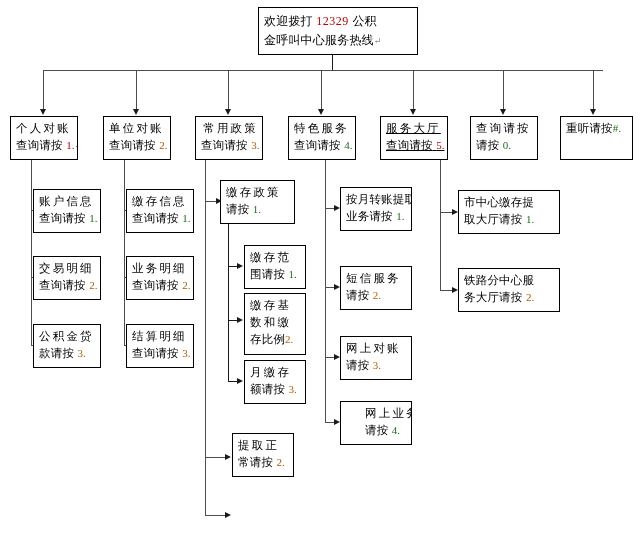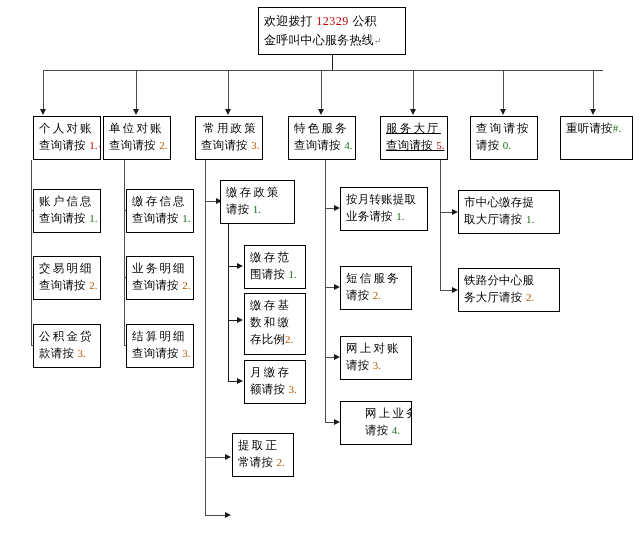--- a/index.html
+++ b/index.html
@@ -93,21 +93,21 @@
     border-bottom: 3.5px solid transparent;
     border-left: 6px solid #1a1a1a;
     z-index: 2;
   }
 </style>
 </head>
 <body>
 
 <div id="canvas">
 
-  <div class="node" id="root-node" style="left:258px; top:7px; width:148px; height:48px;">
+  <div class="node" id="root-node" style="left:258px; top:7px; width:160px; height:48px;">
     <span class="ln">
       <span>欢迎拨打</span>
       <span class="num">12329</span>
       <span>公积</span>
     </span>
     <span class="ln">
       <span>金呼叫中心服务热线</span><span class="pilcrow">↵</span>
     </span>
   </div>
 
@@ -129,21 +129,21 @@
 
   <div class="vline" style="left:413px; top:70px; height:40px;"></div>
   <div class="arrow-down" style="left:409.5px; top:109px;"></div>
 
   <div class="vline" style="left:503px; top:70px; height:40px;"></div>
   <div class="arrow-down" style="left:499.5px; top:109px;"></div>
 
   <div class="vline" style="left:593px; top:70px; height:40px;"></div>
   <div class="arrow-down" style="left:589.5px; top:109px;"></div>
 
-  <div class="node" style="left:10px; top:116px; width:68px; height:44px;margin-left:23px;">
+  <div class="node" style="left:10px; top:116px; width:68px; height:44px;">
     <span class="ln sp">个人对账</span>
     <span class="ln"><span>查询请按</span> <span class="digit">1.</span><span class="pilcrow">↵</span></span>
   </div>
 
   <div class="node" style="left:103px; top:116px; width:68px; height:44px;">
     <span class="ln sp">单位对账</span>
     <span class="ln"><span>查询请按</span> <span class="digit o">2.</span></span>
   </div>
 
   <div class="node" style="left:195px; top:116px; width:68px; height:44px;text-align:right;">
@@ -263,21 +263,21 @@
   <div class="vline" style="left:325px; top:160px; height:262px;"></div>
   <div class="hline" style="left:325px; top:208px; width:11px;"></div>
   <div class="arrow-right" style="left:334px; top:204.5px;"></div>
   <div class="hline" style="left:325px; top:287px; width:11px;"></div>
   <div class="arrow-right" style="left:334px; top:283.5px;"></div>
   <div class="hline" style="left:325px; top:357px; width:11px;"></div>
   <div class="arrow-right" style="left:334px; top:353.5px;"></div>
   <div class="hline" style="left:325px; top:422px; width:11px;"></div>
   <div class="arrow-right" style="left:334px; top:418.5px;"></div>
 
-  <div class="node" style="left:340px; top:187px; width:88px; height:44px;">
+  <div class="node" style="left:340px; top:187px; width:72px; height:44px;">
     <span class="ln">按月转账提取</span>
     <span class="ln"><span>业务请按</span> <span class="digit g">1.</span></span>
   </div>
 
   <div class="node" style="left:340px; top:266px; width:72px; height:44px;">
     <span class="ln sp">短信服务</span>
     <span class="ln"><span>请按</span> <span class="digit o">2.</span></span>
   </div>
 
   <div class="node" style="left:340px; top:336px; width:72px; height:44px;">

